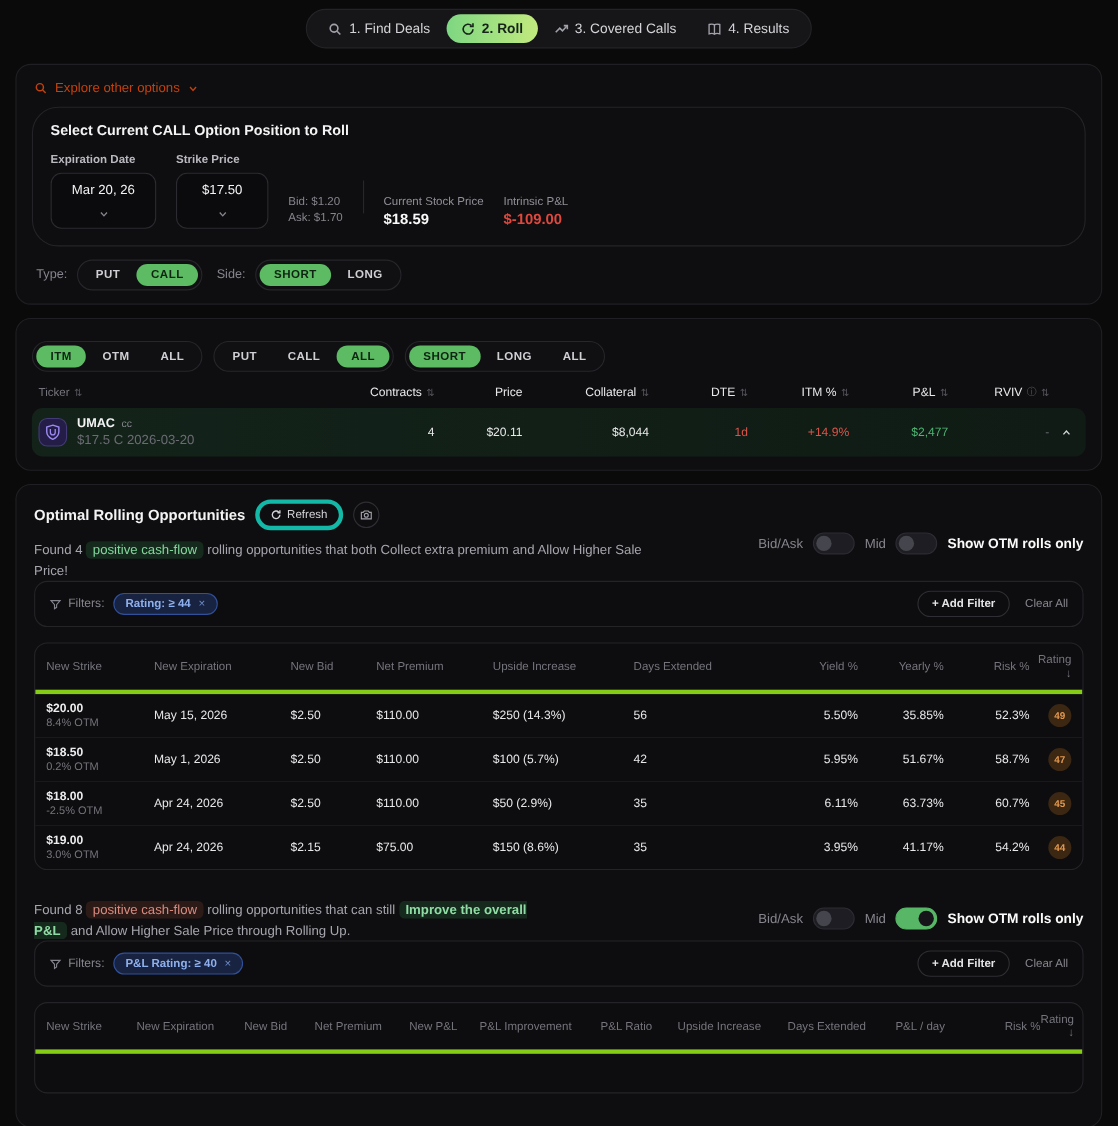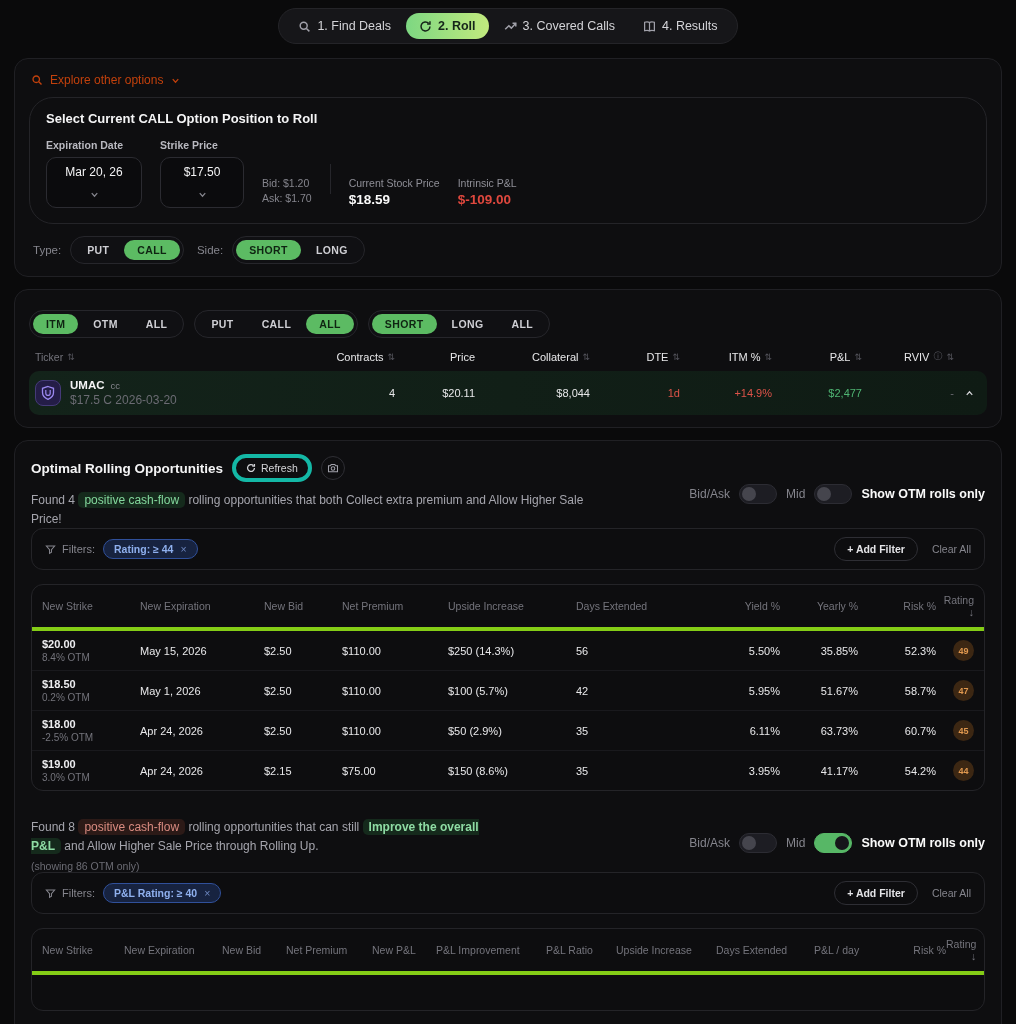--- a/index.html
+++ b/index.html
@@ -475,21 +475,20 @@
     <div class="pnl-sec">
       <div class="sec-head">
         <div class="sec-head-left">
           <div class="subtitle" style="max-width:470px;">
             <span>Found 8</span>
             <span class="tag-neg">positive cash-flow</span>
             <span>rolling opportunities that can still</span>
             <span class="tag-pos bold">Improve the overall P&amp;L</span>
             <span>and Allow Higher Sale Price through Rolling Up.</span>
           </div>
-          <div class="note">(showing 86 OTM only)</div>
         </div>
         <div class="controls">
           <span class="ctl-label">Bid/Ask</span>
           <div class="toggle">
               <span class="knob"></span>
             </div>
           <span class="ctl-label">Mid</span>
           <div class="toggle on">
               <span class="knob"></span>
             </div>

